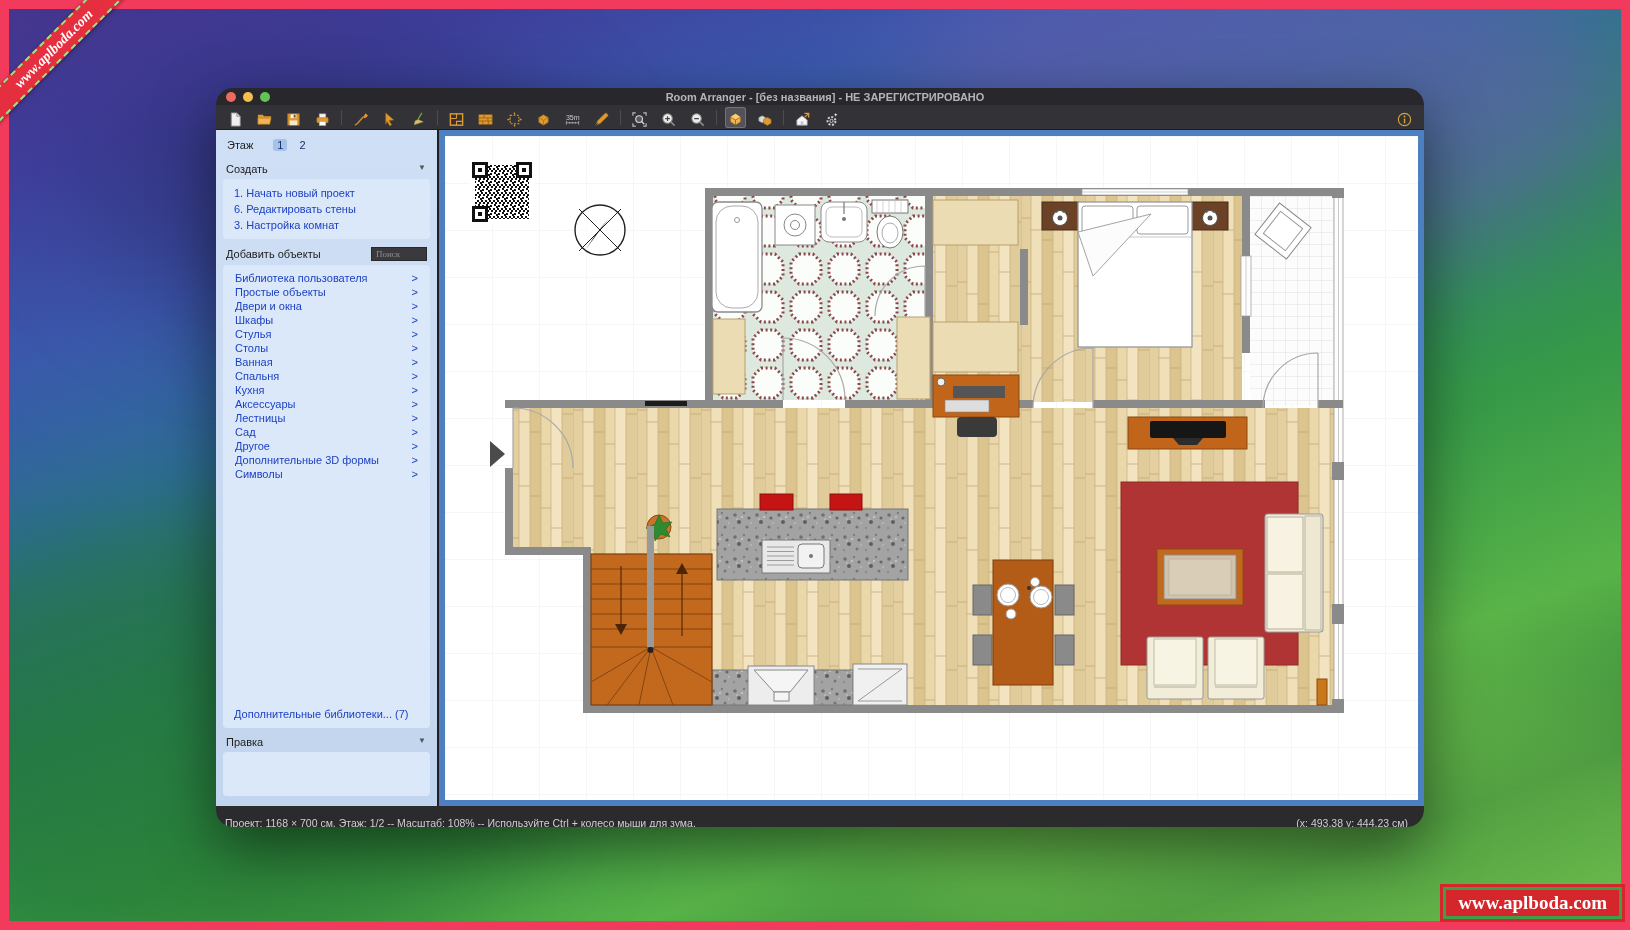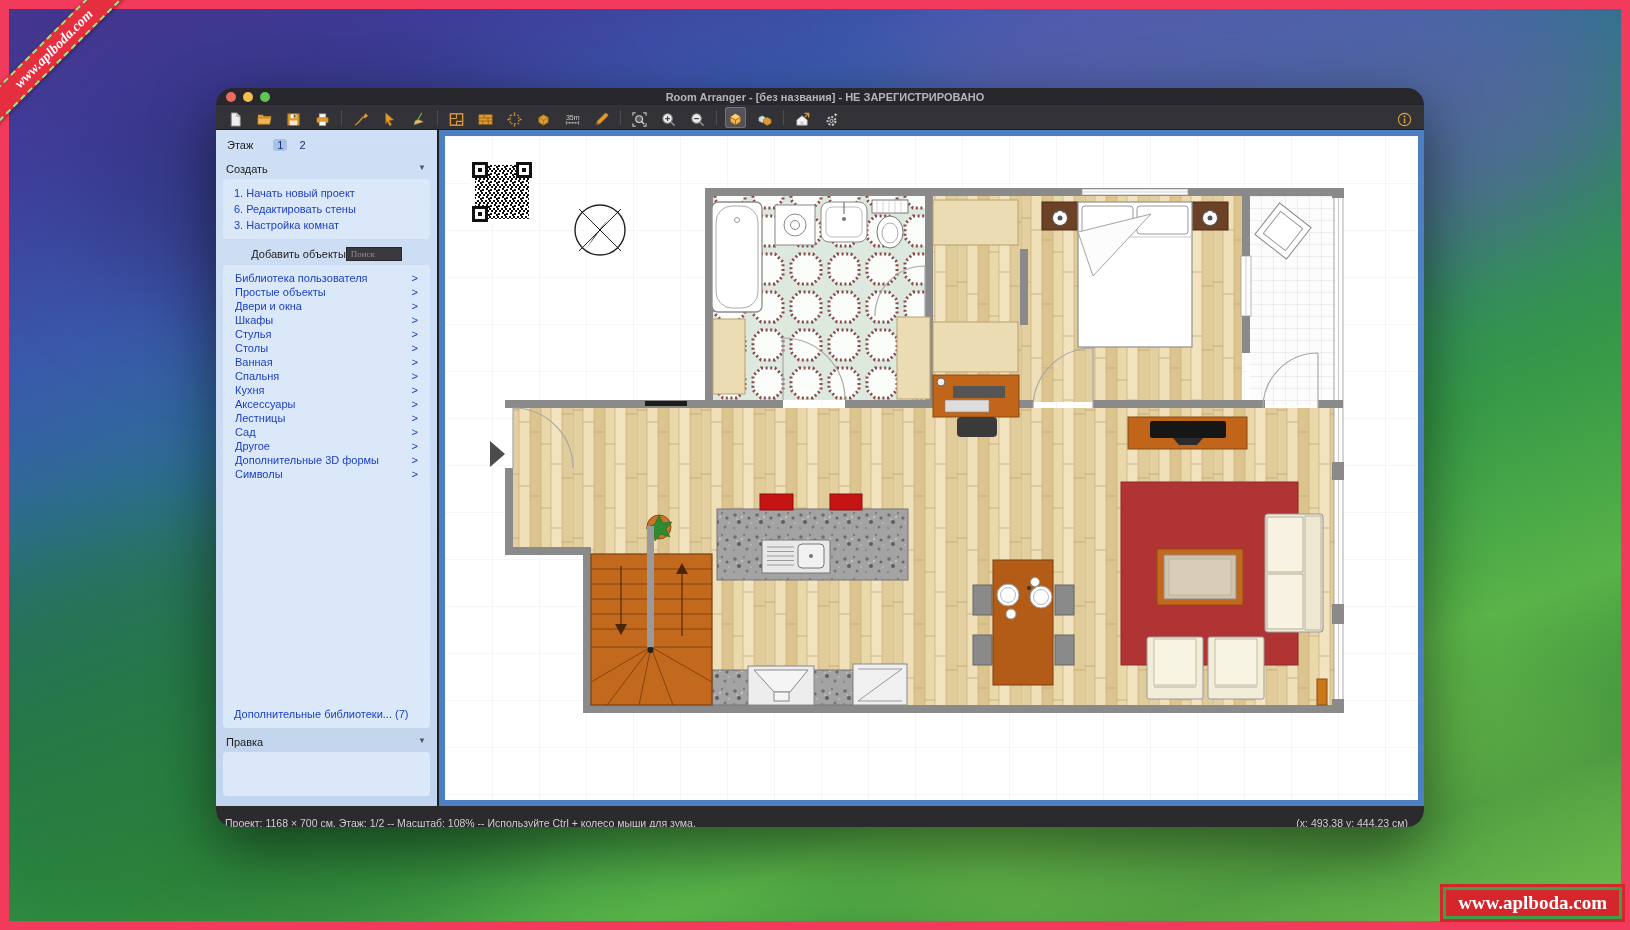--- a/index.html
+++ b/index.html
@@ -48,21 +48,21 @@
     background:linear-gradient(180deg,#cfdff5,#c2d5ee);border-right:2px solid #1f1f23;
     padding:9px 7px 6px;display:flex;flex-direction:column;font-size:11px;color:#1c1c1c}
   .floor-row{display:flex;align-items:center;gap:20px;padding:0 4px 8px}
   .floor-tabs{display:flex;gap:8px}
   .floor-tab{min-width:14px;text-align:center;padding:0 4px;border-radius:3px;color:#15306b;cursor:default}
   .floor-tab.sel{background:#a6c2e9}
   .sec-head{display:flex;justify-content:space-between;align-items:flex-start;padding:4px 4px 4px 3px}
   .chev{color:#555;font-size:8px}
   .panel{background:#dbe8fa;border-radius:4px;padding:6px 8px;margin-bottom:4px}
   .step{color:#1b3fc4;padding:2px 3px;white-space:nowrap}
-  .addobj-head{display:flex;justify-content:center;align-items:center;padding:4px 3px}
+  .addobj-head{display:flex;justify-content:space-between;align-items:center;padding:4px 3px}
   .search{width:56px;height:14px;background:#3a3a3e;border:1px solid #28282b;color:#bbb;
     font-size:9px;padding:0 4px;font-family:Liberation Serif, serif}
   .search::placeholder{color:#8e8e92}
   .cats-panel{flex:1;display:flex;flex-direction:column;min-height:0}
   .cat{display:flex;justify-content:space-between;color:#1b3fc4;padding:1px 4px;white-space:nowrap}
   .cat .arr{color:#1b3fc4}
   .morelib{margin-top:auto;color:#1b3fc4;padding:4px 3px 2px;white-space:nowrap}
   .edit-panel{height:44px;flex:none}
 
   .canvas{flex:1;background:#4d7fc1;padding:6px;min-width:0;position:relative}

